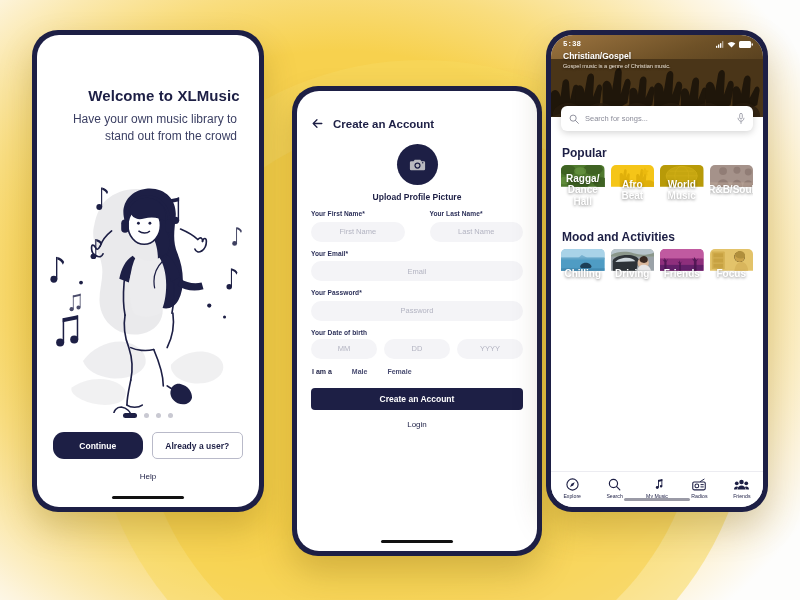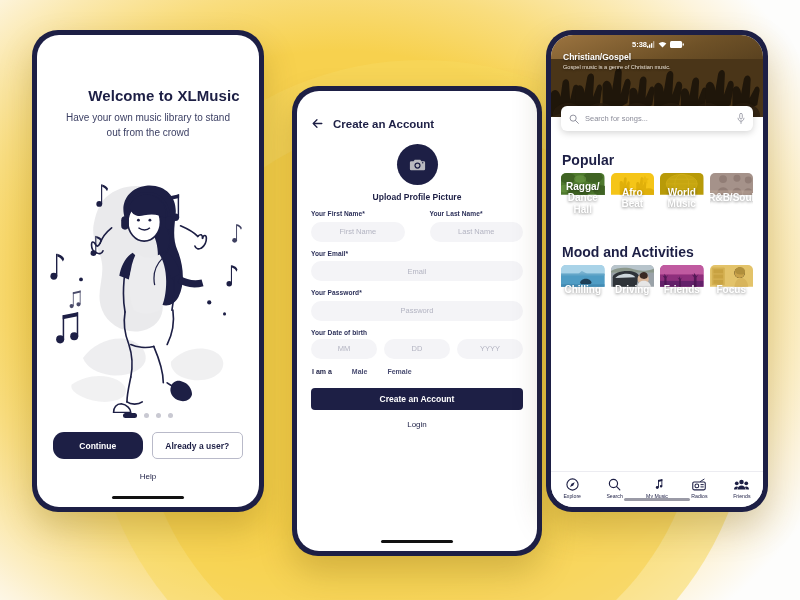--- a/index.html
+++ b/index.html
@@ -65,21 +65,21 @@
   }
 
   
   #phone1 { left: 32px; top: 30px; width: 232px; height: 482px; }
   #phone1 .screen { display: flex; flex-direction: column; }
   .p1-title {
     text-align: center; font-size: 15px; font-weight: bold;
     color: #1d1f45; margin-top: 52px; letter-spacing: .1px; margin-left: 32px;
   }
   .p1-sub {
-    text-align: center; font-size: 10px; color: #3b3f63;
+    text-align: right; font-size: 12px; color: #3b3f63;
     margin: 7px 22px 0; line-height: 1.45;
   }
   .illus-wrap {
     flex: 1; position: relative; margin-top: 4px;
   }
   .illus-wrap svg { position: absolute; left: 0; top: 0; width: 100%; height: 100%; }
   .dots-row {
     display: flex; align-items: center; justify-content: center;
     gap: 7px; margin-bottom: 14px;
   }
@@ -169,23 +169,24 @@
   #phone3 { left: 546px; top: 30px; width: 222px; height: 482px; }
   #phone3 .screen { display: flex; flex-direction: column; }
   .p3-banner {
     position: relative; height: 82px; flex: none;
     background: linear-gradient(160deg,#9c7440 0%,#6e5127 40%,#3a2a14 100%);
     overflow: hidden;
   }
   .p3-banner .crowd { position: absolute; left: 0; bottom: 0; width: 100%; height: 58px; }
   .statusbar {
     position: relative; z-index: 3;
-    display: flex; align-items: center; justify-content: center;
+    display: flex; align-items: center; justify-content: space-between;
     padding: 5px 10px 0 12px;
     color: #fff;
+    font-family: Liberation Mono, monospace;
   }
   .sb-time { font-size: 7.5px; font-weight: bold; }
   .sb-icons { display: flex; align-items: center; gap: 3px; }
   .banner-text { position: relative; z-index: 3; padding: 3px 12px 0; }
   .banner-title {
     font-size: 8.5px; font-weight: bold; color: #fff;
     text-shadow: 0 1px 2px rgba(0,0,0,.5);
   }
   .banner-sub {
     font-size: 5.6px; color: #efe6d8; margin-top: 2px;
@@ -202,22 +203,22 @@
     margin: -11px 10px 0;
     height: 25px; background: #fff; border-radius: 6px;
     display: flex; align-items: center; gap: 6px;
     padding: 0 8px;
     box-shadow: 0 2px 7px rgba(0,0,0,.17);
     flex: none;
   }
   .search-ph { font-size: 7.5px; color: #8b8c99; flex: 1; }
   .p3-scroll { flex: 1; overflow: hidden; padding: 0 10px; }
   .sec-title {
-    font-size: 14px; font-weight: bold; color: #1d1f45;
-    margin: 21px 0 5px 1px;
+    font-size: 12px; font-weight: bold; color: #1d1f45;
+    margin: 15px 0 5px 1px;
   }
   .tile-grid { display: grid; grid-template-columns: 1fr 1fr 1fr 1fr; gap: 6px; }
   .tile {
     position: relative; height: 50px; border-radius: 5px;
     overflow: hidden;
     display: flex; align-items: center; justify-content: center;
     cursor: pointer;
   }
   .tile span {
     position: relative; z-index: 2;

